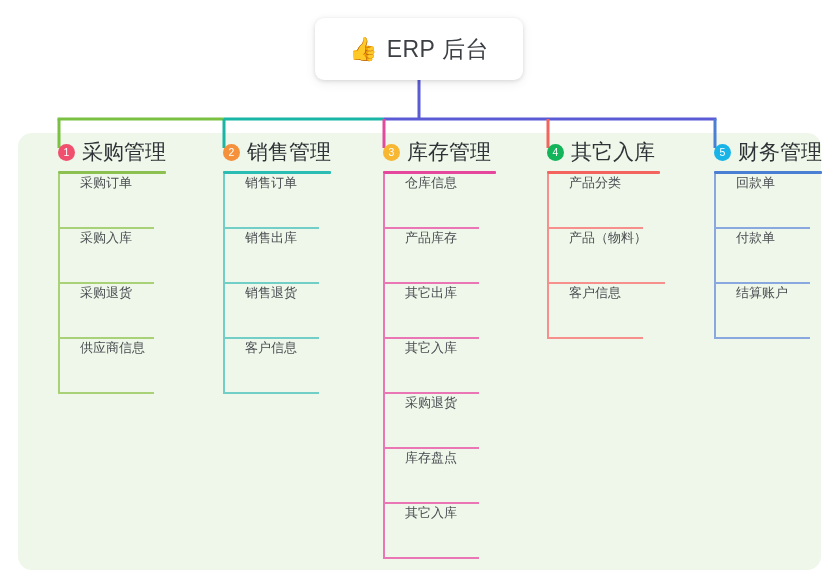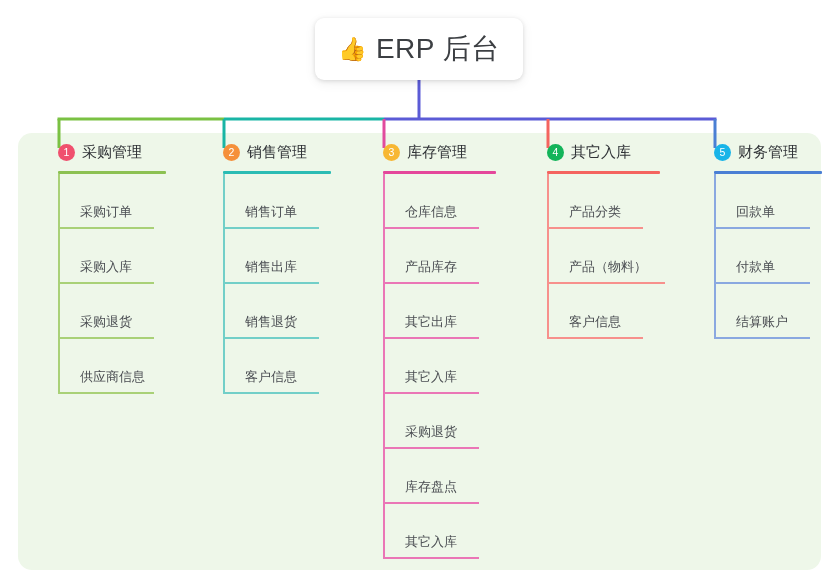--- a/index.html
+++ b/index.html
@@ -31,21 +31,21 @@
     display: flex;
     align-items: center;
     gap: 9px;
   }
   #root-card .root-emoji {
     font-size: 23px;
     line-height: 1;
     font-family: "DejaVu Sans", sans-serif;
   }
   #root-card .root-title {
-    font-size: 28px;
+    font-size: 23px;
     color: #3c3f43;
     letter-spacing: .5px;
     white-space: nowrap;
   }
 
   
   #connectors {
     position: absolute;
     left: 0; top: 0;
     width: 839px; height: 588px;
@@ -85,21 +85,21 @@
     width: 17px; height: 17px;
     border-radius: 50%;
     color: #ffffff;
     font-size: 10.5px;
     line-height: 17px;
     text-align: center;
     flex: none;
     font-family: "Liberation Sans", sans-serif;
   }
   .col-title {
-    font-size: 15px;
+    font-size: 21px;
     color: #2f3236;
     white-space: nowrap;
   }
   .col-rule {
     height: 3px;
     border-radius: 1px;
     margin-left: 20px;
   }
   .leaves {
     position: relative;
@@ -109,21 +109,21 @@
   .spine {
     position: absolute;
     left: 0; top: 0;
     width: 1.6px;
   }
   .leaf {
     position: relative;
     height: 55px;
     box-sizing: border-box;
     display: flex;
-    align-items: flex-end;
+    align-items: flex-start;
     padding-left: 22px;
     padding-bottom: 5px;
     width: 96px;
   }
   .leaf.wide { width: 118px; }
   .leaf-label {
     font-size: 13px;
     color: #4a4d52;
     white-space: nowrap;
     padding-bottom: 3px;

